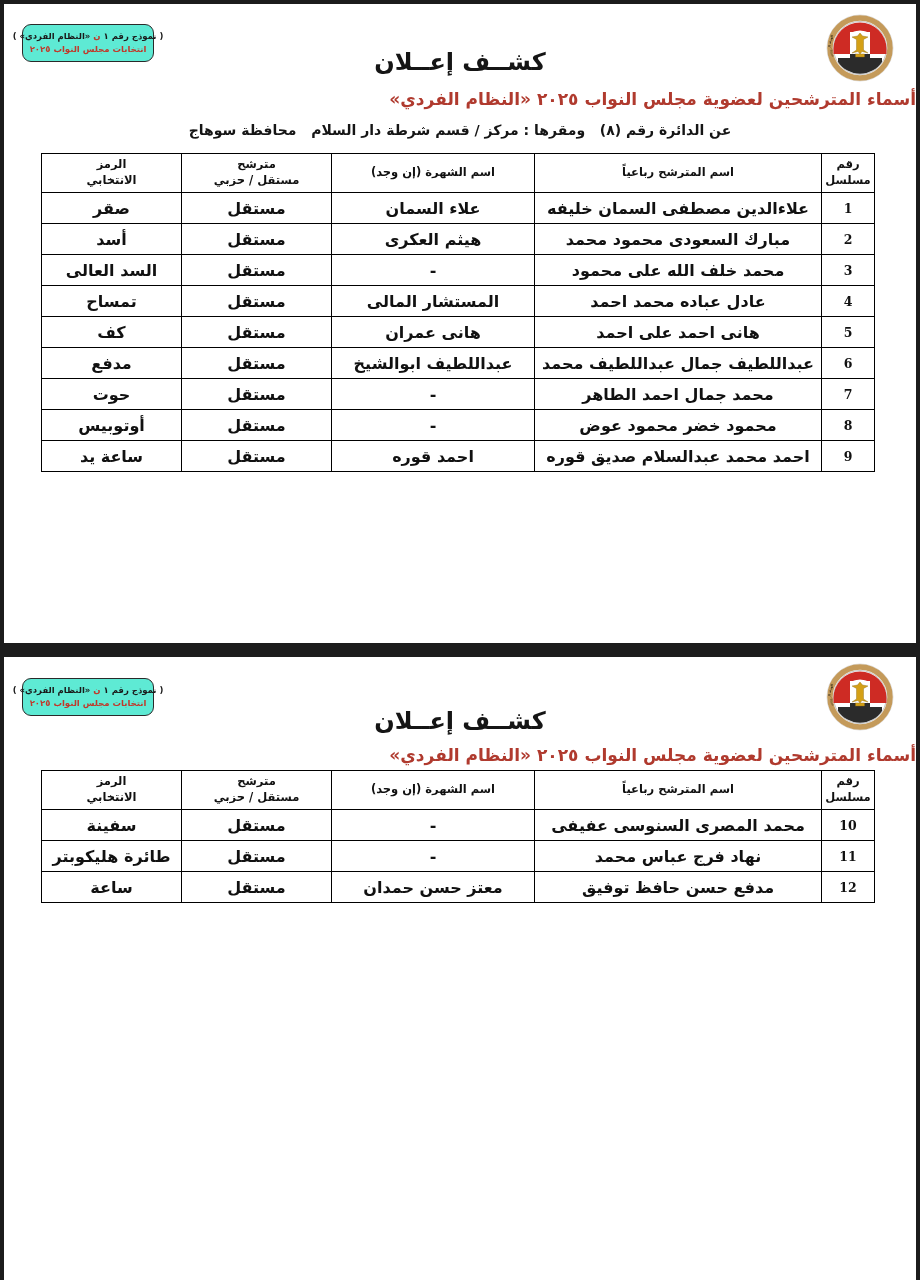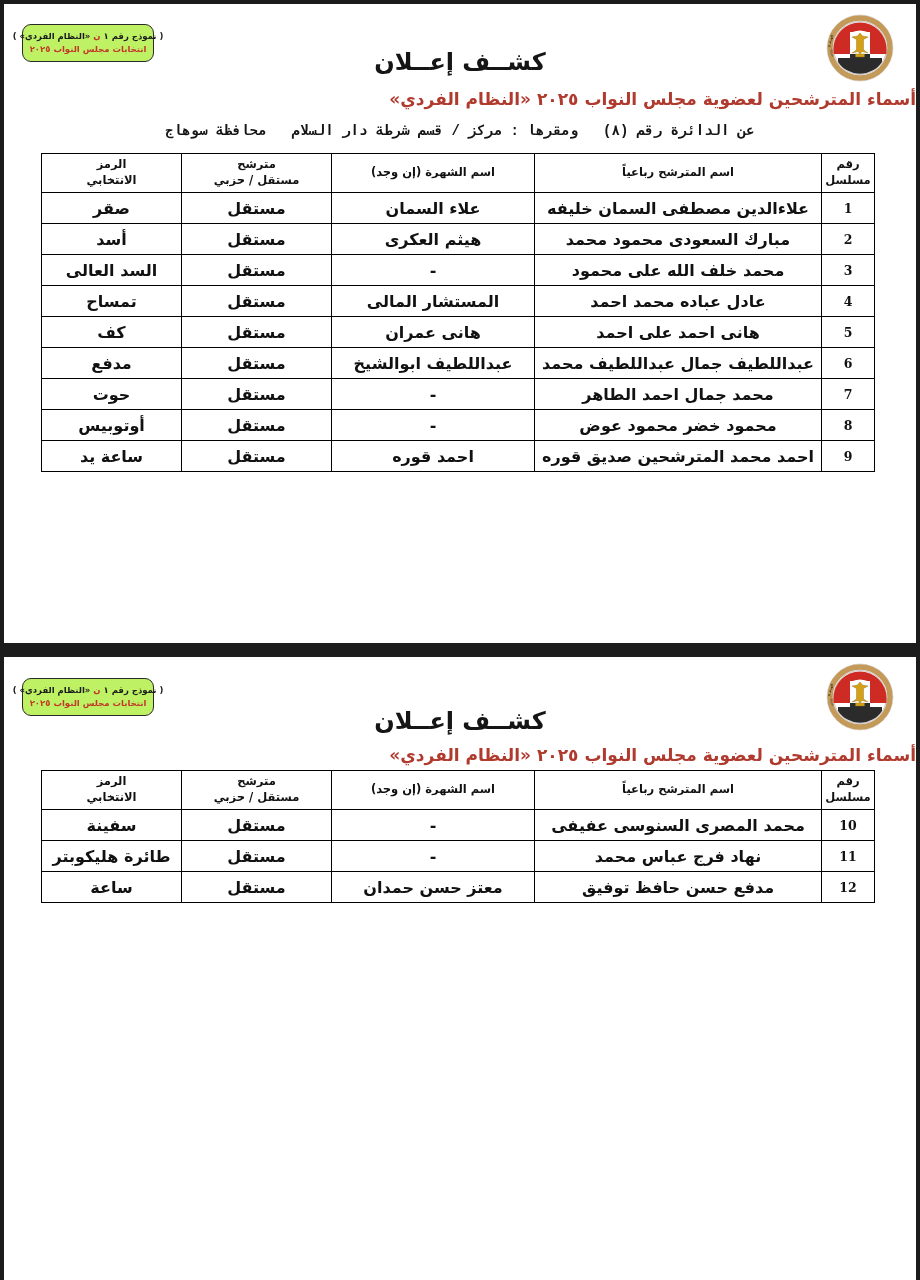--- a/index.html
+++ b/index.html
@@ -20,21 +20,21 @@
 
   .page { position: absolute; left: 4px; right: 4px; background: #fff; direction: rtl; }
   .page-1 { top: 4px;   height: 639px; }
   .page-2 { top: 657px; height: 623px; }
 
   .stamp-box {
     position: absolute; right: auto; left: 18px; width: 132px; height: 38px;
     border: 1.5px solid #2a2a2a; border-radius: 9px;
     display: flex; flex-direction: column; align-items: center; justify-content: center;
     font-size: 8.5px; font-weight: bold; line-height: 1.5; direction: rtl; text-align: center;
-    background: #bef264;
+    background: #5eead4;
   }
   .page-1 .stamp-box { top: 20px; }
   .page-2 .stamp-box { top: 21px; }
   .stamp-line1 { color: #1a1a1a; white-space: nowrap; }
   .stamp-n { color: #c0392b; }
   .stamp-line2 { color: #c0392b; white-space: nowrap; }
 
   .seal { position: absolute; right: 22px; }
   .page-1 .seal { top: 10px; }
   .page-2 .seal { top: 6px; }
@@ -48,21 +48,21 @@
 
   .doc-subtitle {
     position: absolute; left: 0; right: 0; text-align: right;
     font-size: 17px; font-weight: bold; color: #b03a2e;
   }
   .page-1 .doc-subtitle { top: 85px; }
   .page-2 .doc-subtitle { top: 88px; }
 
   .district-line {
     position: absolute; left: 0; right: 0; text-align: center;
-    font-size: 14px; font-weight: bold; color: #151515; white-space: pre-wrap; font-family: Liberation Mono, monospace;
+    font-size: 14px; font-weight: bold; color: #151515; white-space: pre-wrap;
   }
   .page-1 .district-line { top: 118px; }
 
   table.cand-table {
     position: absolute; right: 41px; width: 833px;
     border-collapse: collapse; table-layout: fixed; direction: rtl;
     background: #fff;
   }
   .page-1 table.cand-table { top: 149px; }
   .page-2 table.cand-table { top: 113px; }
@@ -190,21 +190,21 @@
       </tr>
       <tr>
         <td class="serial">8</td>
         <td>محمود خضر محمود عوض</td>
         <td>-</td>
         <td>مستقل</td>
         <td>أوتوبيس</td>
       </tr>
       <tr>
         <td class="serial">9</td>
-        <td>احمد محمد المترشحين صديق قوره</td>
+        <td>احمد محمد عبدالسلام صديق قوره</td>
         <td>احمد قوره</td>
         <td>مستقل</td>
         <td>ساعة يد</td>
       </tr>
     </tbody>
   </table>
 </section>
 
 <section class="page page-2">
 

